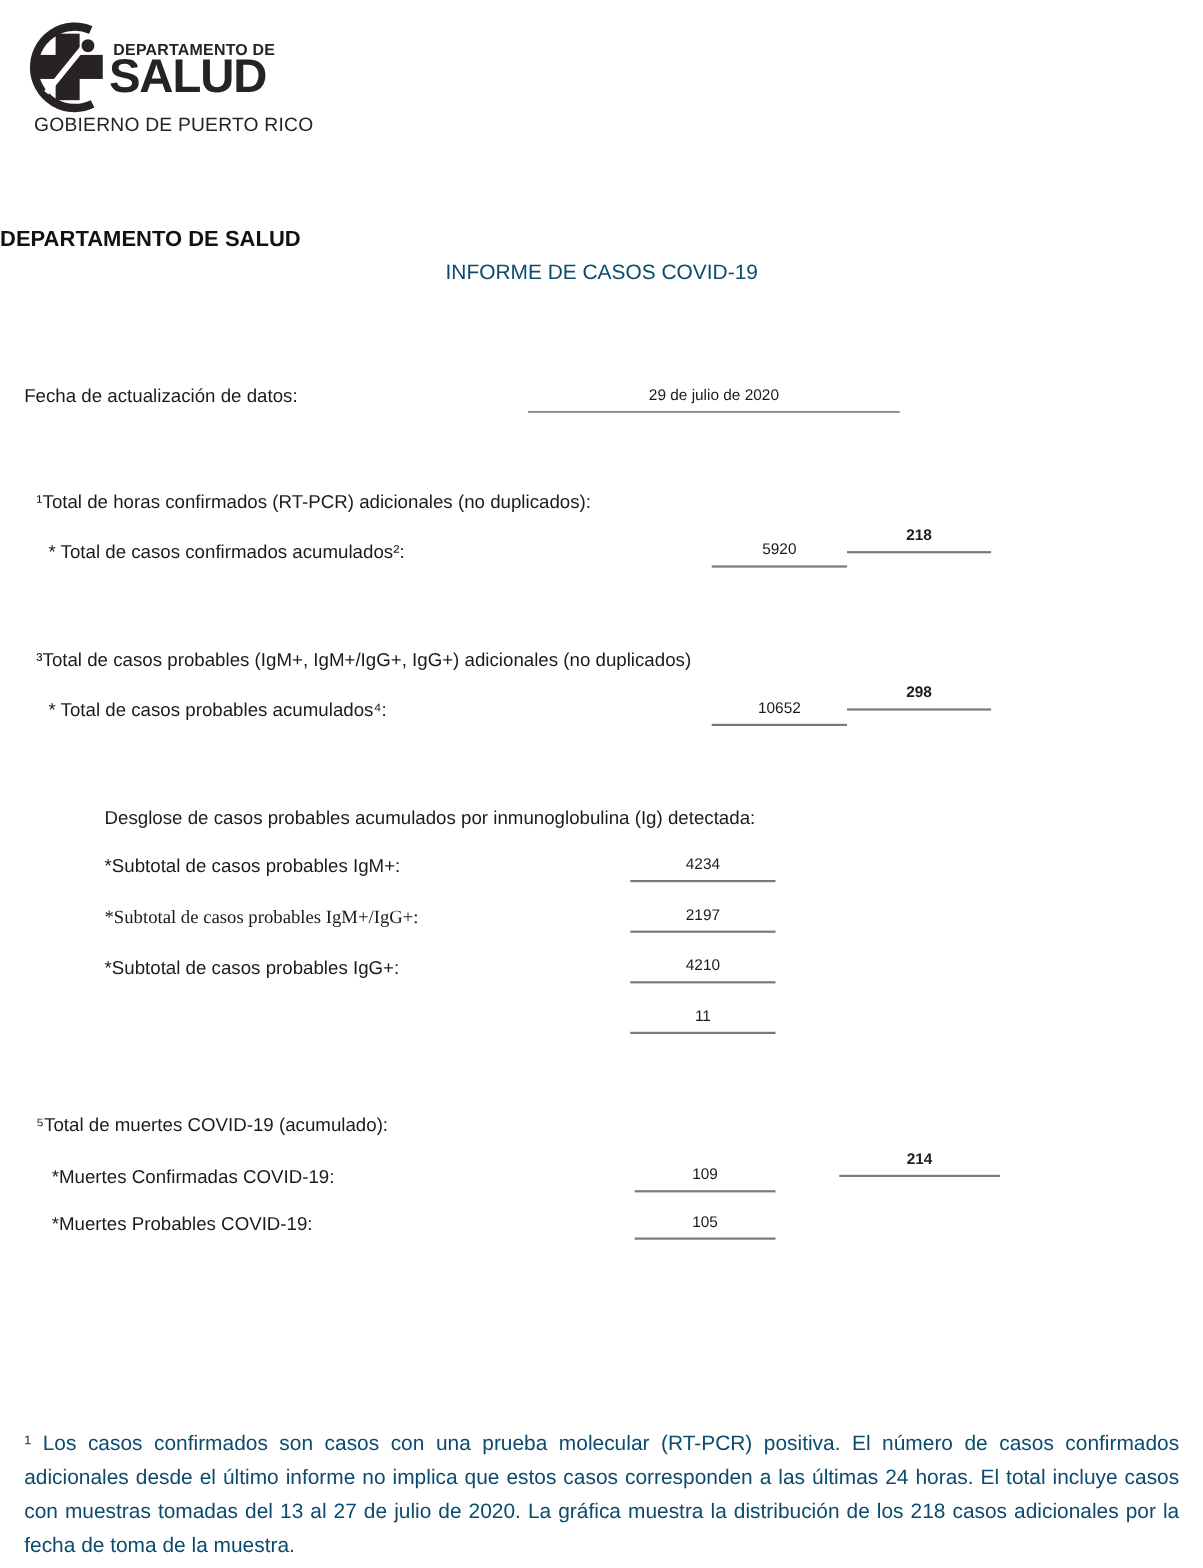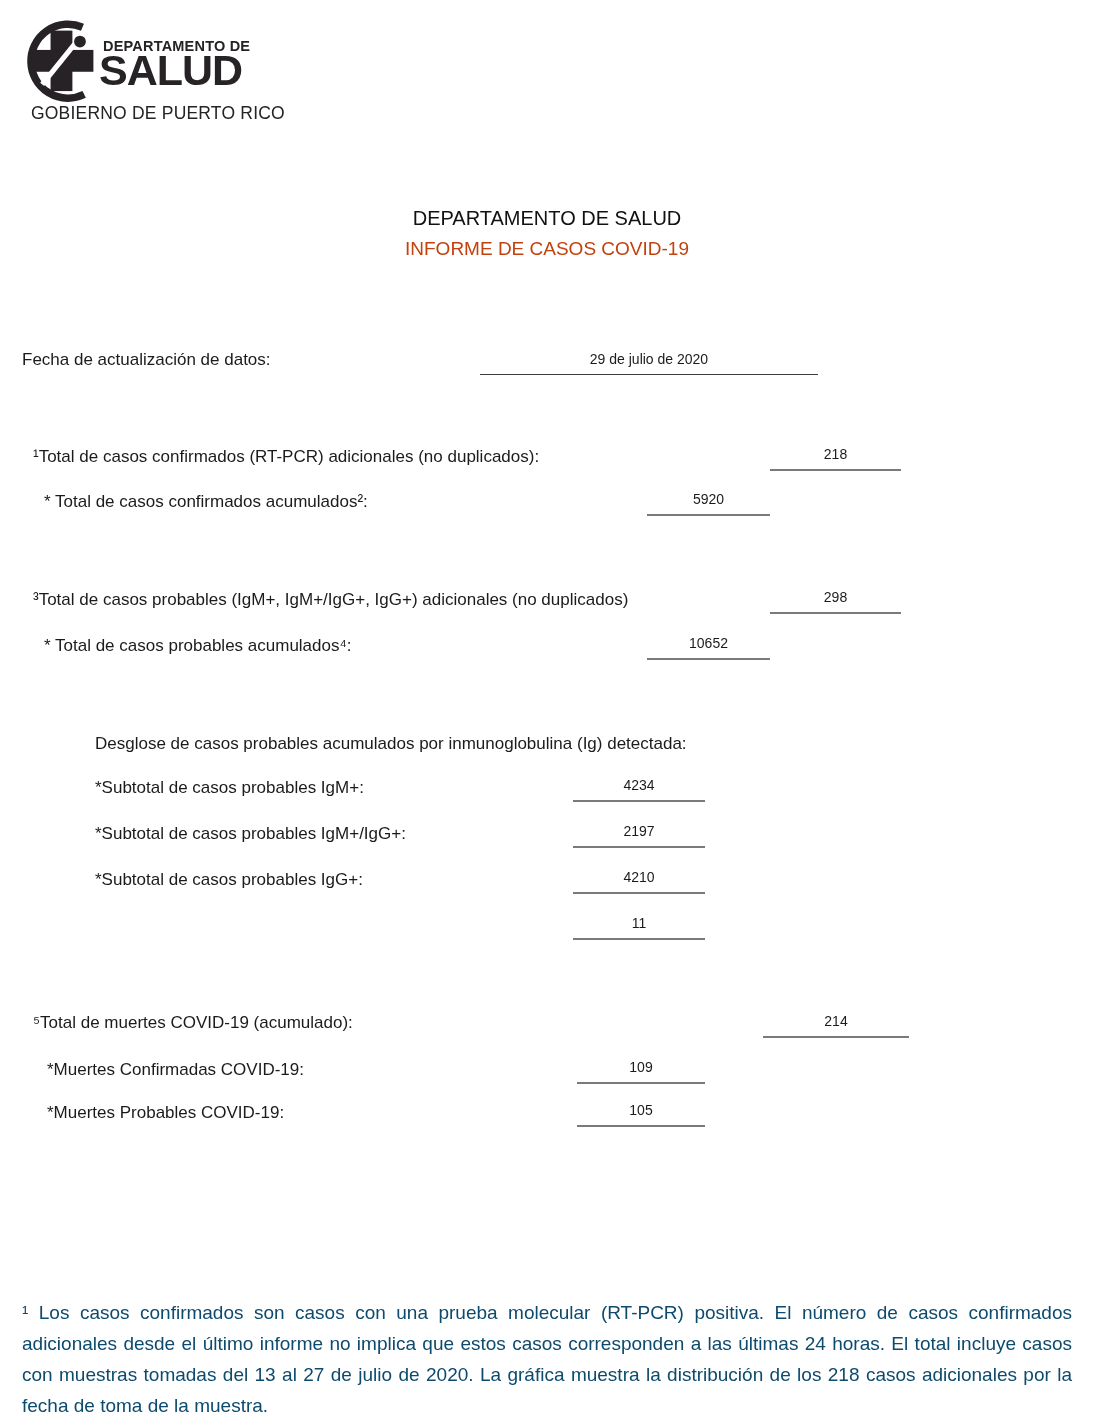--- a/index.html
+++ b/index.html
@@ -20,43 +20,43 @@
   }
   .field{
     position:absolute;
     height:28px;
     border-bottom:2px solid #7a7a7a;
     text-align:center;
     font-size:14px;
     line-height:27px;
     color:#1b1b1b;
   }
-  .field.bold{font-weight:normal;}
+  .field.bold{font-weight:bold;margin-top:32px;}
   .field.datefield{border-bottom:1.8px solid #3c3c3c;}
   
   .logo-dep{
     position:absolute;left:103px;top:38px;
     font-size:14.5px;font-weight:bold;letter-spacing:0.2px;color:#262226;
   }
   .logo-salud{
     position:absolute;left:99px;top:47px;
     font-size:43px;font-weight:bold;letter-spacing:-1px;line-height:1.1;color:#262226;
   }
   .logo-gob{
     position:absolute;left:31px;top:103px;
     font-size:17.5px;font-weight:normal;letter-spacing:0.2px;color:#262226;
   }
   
   .title1{
     position:absolute;left:0;top:207px;width:100%;
-    text-align:center;font-size:20px;font-weight:normal;color:#111;
+    font-size:20px;font-weight:bold;color:#111;
   }
   .title2{
     position:absolute;left:0;top:238px;width:100%;
-    text-align:center;font-size:19px;color:#c2410c;
+    text-align:center;font-size:19px;color:#0c4a6e;
   }
   .footnote{
     position:absolute;left:22px;top:1297px;width:1050px;
     font-size:19px;line-height:31px;text-align:justify;color:#0c4a6e;
   }
 </style>
 </head>
 <body>
 
 <div id="page">
@@ -73,38 +73,38 @@
     <div class="logo-salud">SALUD</div>
     <div class="logo-gob">GOBIERNO DE PUERTO RICO</div>
   </div>
 
   <div class="title1">DEPARTAMENTO DE SALUD</div>
   <div class="title2">INFORME DE CASOS COVID-19</div>
 
   <div class="lbl" style="left:22px;top:350px;">Fecha de actualización de datos:</div>
   <div class="field datefield" style="left:480px;top:346px;width:338px;">29 de julio de 2020</div>
 
-  <div class="lbl" style="left:33px;top:447px;">¹Total de casos confirmados (RT-PCR) adicionales (no duplicados):</div>
+  <div class="lbl" style="left:33px;top:447px;">¹Total de horas confirmados (RT-PCR) adicionales (no duplicados):</div>
   <div class="field bold" style="left:770px;top:441px;width:131px;">218</div>
 
   <div class="lbl" style="left:44px;top:492px;">* Total de casos confirmados acumulados²:</div>
   <div class="field" style="left:647px;top:486px;width:123px;">5920</div>
 
   <div class="lbl" style="left:33px;top:590px;">³Total de casos probables (IgM+, IgM+/IgG+, IgG+) adicionales (no duplicados)</div>
   <div class="field bold" style="left:770px;top:584px;width:131px;">298</div>
 
   <div class="lbl" style="left:44px;top:636px;">* Total de casos probables acumulados⁴:</div>
   <div class="field" style="left:647px;top:630px;width:123px;">10652</div>
 
   <div class="lbl" style="left:95px;top:734px;">Desglose de casos probables acumulados por inmunoglobulina (Ig) detectada:</div>
 
   <div class="lbl" style="left:95px;top:778px;">*Subtotal de casos probables IgM+:</div>
   <div class="field" style="left:573px;top:772px;width:132px;">4234</div>
 
-  <div class="lbl" style="left:95px;top:824px;">*Subtotal de casos probables IgM+/IgG+:</div>
+  <div class="lbl" style="left:95px;top:824px;font-family:Liberation Serif, serif;">*Subtotal de casos probables IgM+/IgG+:</div>
   <div class="field" style="left:573px;top:818px;width:132px;">2197</div>
 
   <div class="lbl" style="left:95px;top:870px;">*Subtotal de casos probables IgG+:</div>
   <div class="field" style="left:573px;top:864px;width:132px;">4210</div>
 
   <div class="field" style="left:573px;top:910px;width:132px;">11</div>
 
   <div class="lbl" style="left:33px;top:1013px;">⁵Total de muertes COVID-19 (acumulado):</div>
   <div class="field bold" style="left:763px;top:1008px;width:146px;">214</div>
 

